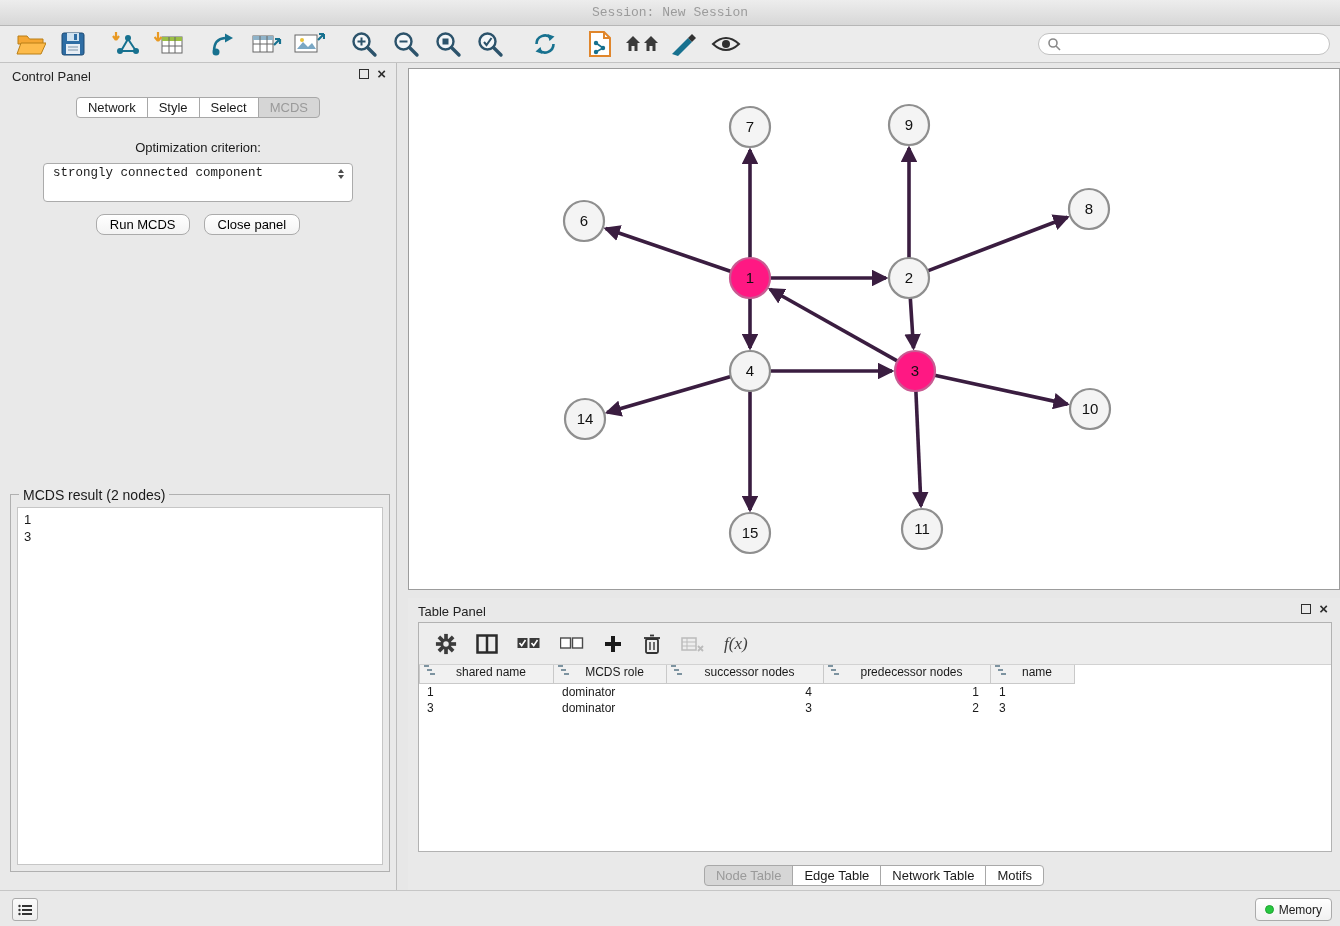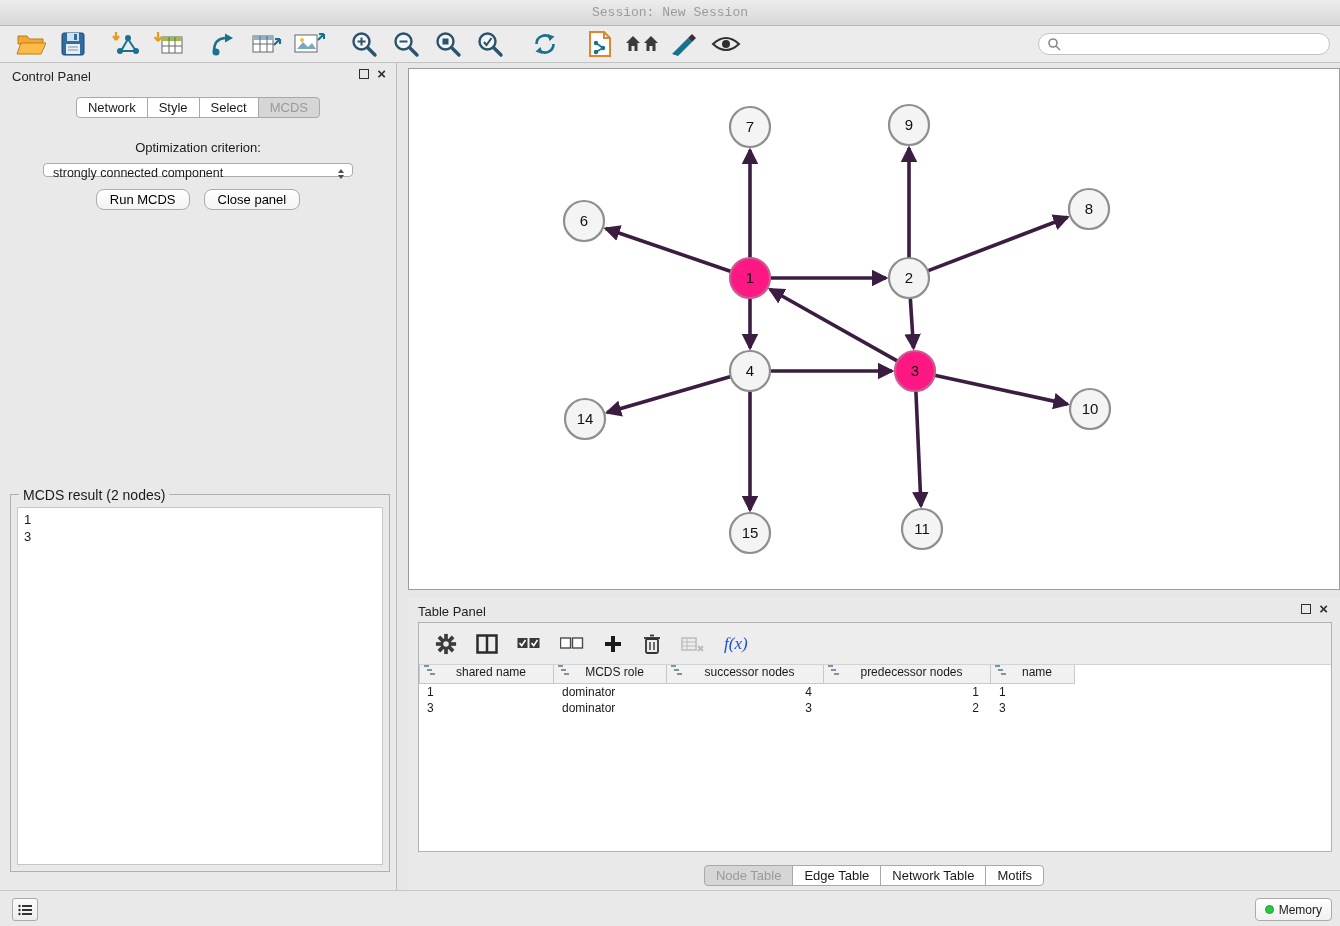--- a/index.html
+++ b/index.html
@@ -42,23 +42,23 @@
   .seg { display:flex; width:fit-content; margin:8px auto 0 auto; }
   .seg .tab {
     background:#fff; border:1px solid #a8a8a8; margin-left:-1px;
     padding:2px 11px; font-size:13px; line-height:15px; cursor:default; color:#1a1a1a;
   }
   .seg .tab:first-child { border-radius:4px 0 0 4px; margin-left:0; }
   .seg .tab:last-child { border-radius:0 4px 4px 0; }
   .seg .tab.active { background:#d6d6d6; color:#9a9a9a; }
   .opt-label { text-align:center; margin-top:22px; font-size:13px; }
   .dropdown {
-    position:relative; margin:8px auto 0 auto; width:310px; height:14px;
+    position:relative; margin:8px auto 0 auto; width:310px; height:39px;
     background:#fff; border:1px solid #ababab; border-radius:4px;
-    font-size:12.5px; line-height:19px; padding:0 20px 0 9px;
+    font-size:12.5px; line-height:19px; padding:0 20px 0 9px;font-family:Liberation Mono, monospace;
   }
   .stepper { position:absolute; right:5px; top:2px; width:12px; height:16px;
     display:flex; flex-direction:column; align-items:center; justify-content:center; gap:2px; }
   .tri-up { width:0;height:0;border-left:3.5px solid transparent;border-right:3.5px solid transparent;border-bottom:4.5px solid #4d4d4d; }
   .tri-down { width:0;height:0;border-left:3.5px solid transparent;border-right:3.5px solid transparent;border-top:4.5px solid #4d4d4d; }
   .btn-row { display:flex; justify-content:center; gap:14px; margin-top:12px; }
   .push-btn {
     background:linear-gradient(#ffffff,#f3f3f3); border:1px solid #ababab; border-radius:8px;
     padding:2px 13px; font-size:13px; line-height:15px; font-family:"Liberation Sans",sans-serif;
   }
@@ -99,21 +99,21 @@
   .table-panel .panel-header { padding-left:10px; }
   .tp-inner {
     position:absolute; left:10px; right:8px; top:24px; bottom:38px;
     background:#fff; border:1px solid #b2b2b2;
   }
   .tp-toolbar {
     height:42px; background:#ededed; border-bottom:1px solid #d2d2d2;
     display:flex; align-items:center; gap:19px; padding-left:16px;
   }
   .tp-toolbar .tt-btn { display:flex; align-items:center; justify-content:center; }
-  .fx-label { font-family:"Liberation Serif",serif; font-style:italic; color:#1d4ed8; font-size:17px; }
+  .fx-label { font-family:"Liberation Serif",serif; font-style:italic; color:#404040; font-size:17px; }
   .grid-header { display:flex; }
   .hcell {
     height:19px; background:#f1f1f1; border-right:1px solid #c9c9c9; border-bottom:1px solid #c9c9c9;
     display:flex; align-items:flex-start; font-size:12px; padding-left:4px;
   }
   .hcell:first-child { border-left:1px solid #c9c9c9; }
   .hcell .hlabel { flex:1; text-align:center; padding-right:6px; }
   .c0{width:135px;} .c1{width:113px;} .c2{width:157px;} .c3{width:167px;} .c4{width:84px;}
   .grid-row { display:flex; height:16px; font-size:12px; align-items:center; }
   .grid-row:first-of-type { margin-top:3px; }

